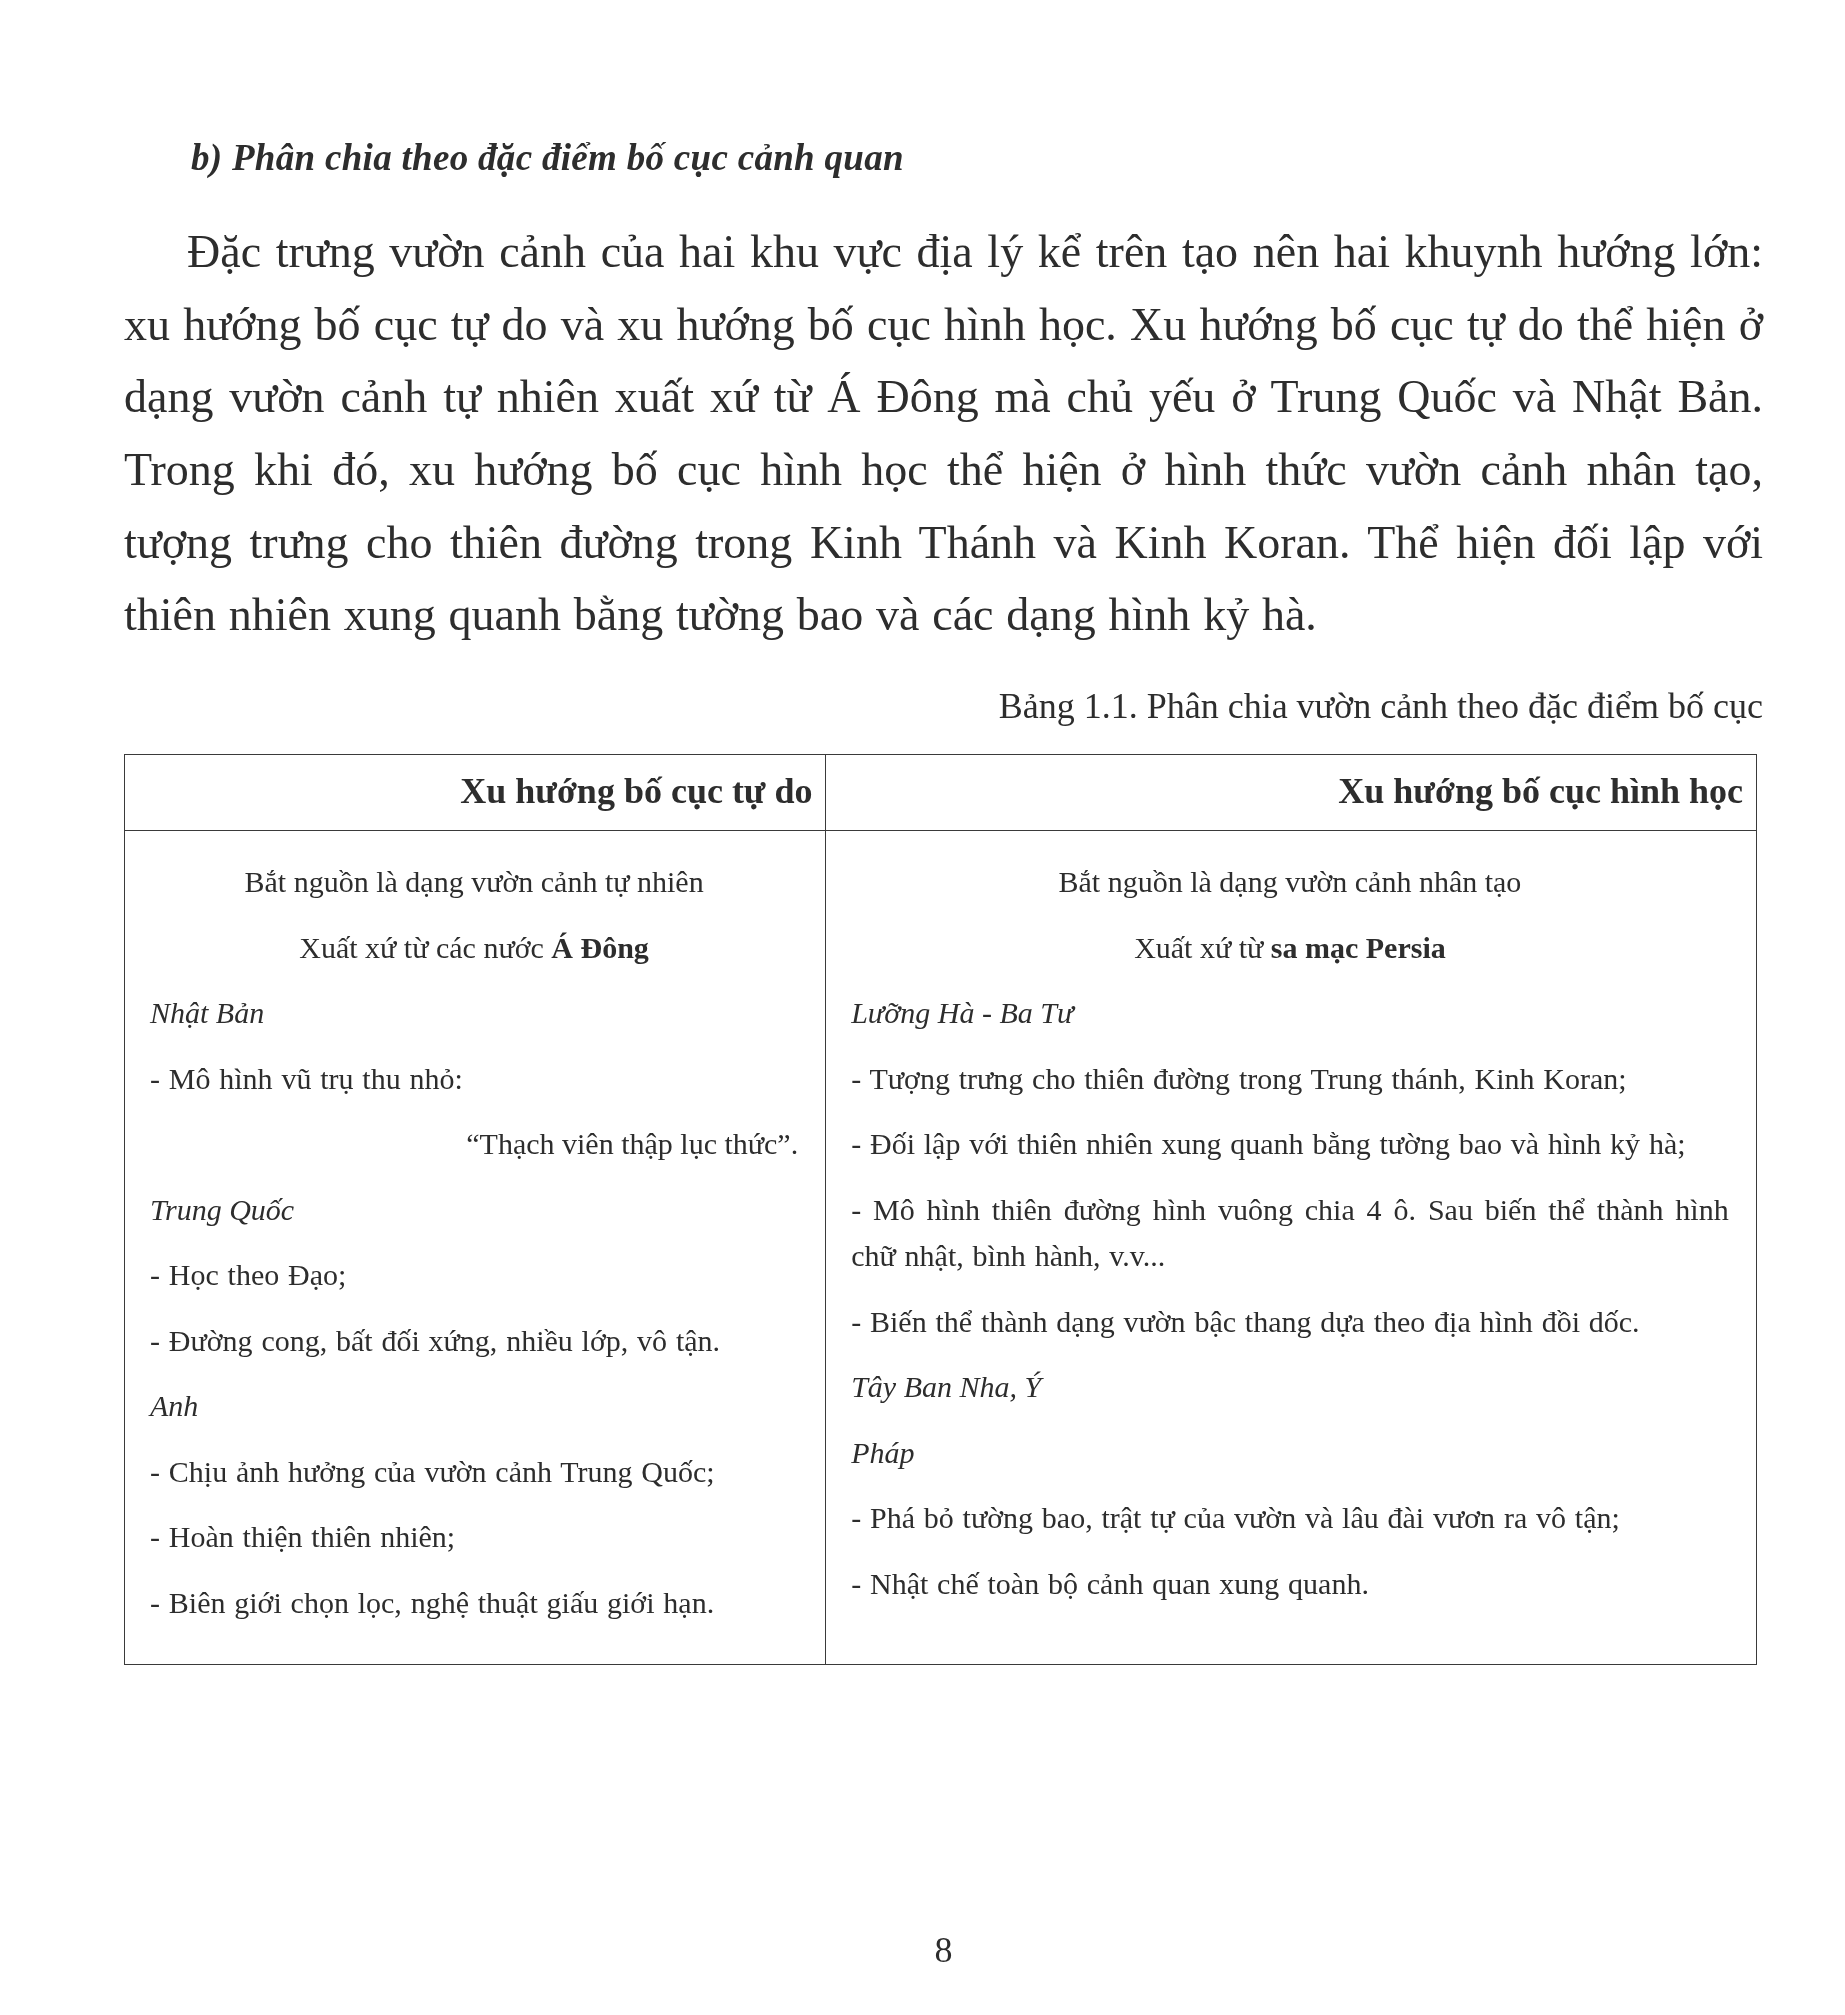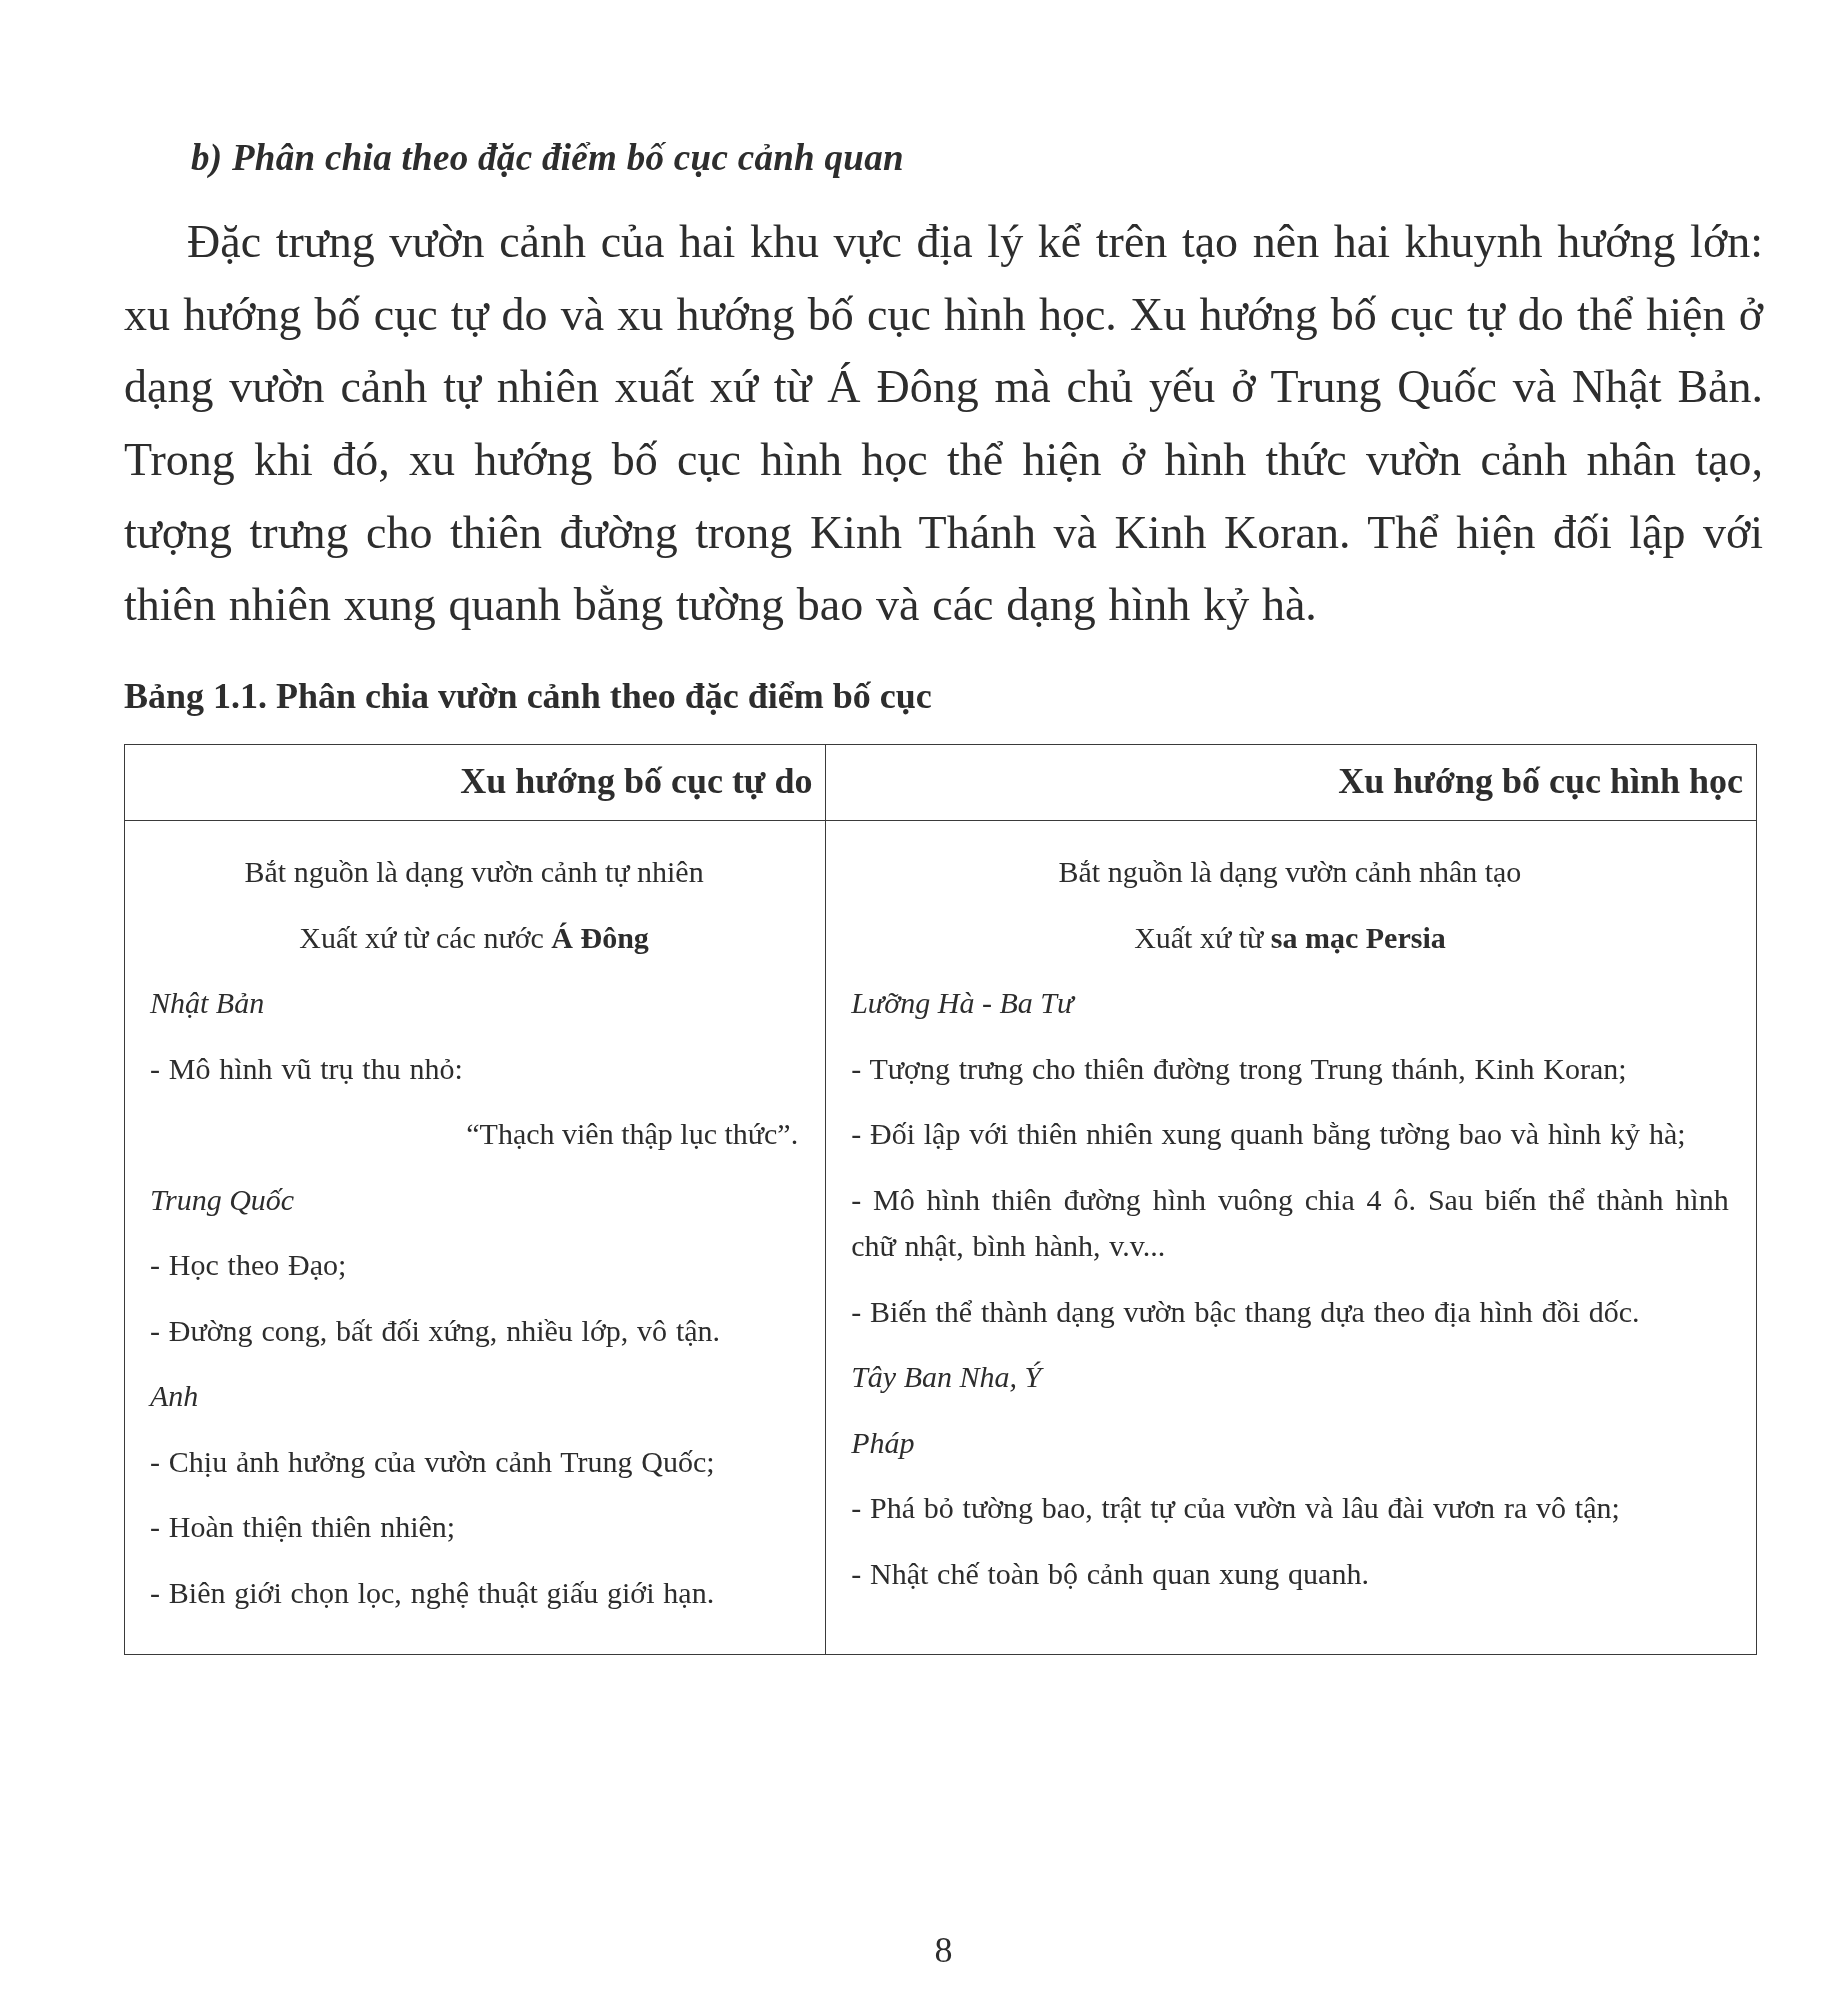--- a/index.html
+++ b/index.html
@@ -15,34 +15,34 @@
     height: 100%;
     padding: 136px 82px 44px 124px;
     display: flex;
     flex-direction: column;
   }
   .heading {
     font-size: 37px;
     font-weight: bold;
     font-style: italic;
     padding-left: 67px;
-    margin-bottom: 27px;
+    margin-bottom: 37px;
     letter-spacing: 0.3px;
   }
   .intro {
     font-size: 46px;
     line-height: 1.58;
     text-align: justify;
     text-indent: 63px;
     word-spacing: 1.3px;
   }
   .caption {
     font-size: 36px;
-    font-weight: bold;
-    text-align: left;
+    font-weight: normal;
+    text-align: right;
     margin: 33px 0 27px 0;
   }
   .btable {
     border: 1.9px solid #3a3a3a;
     display: grid;
     grid-template-columns: 43% 57%;
     margin-right: 6.3px;
   }
   .th {
     font-size: 36px;

